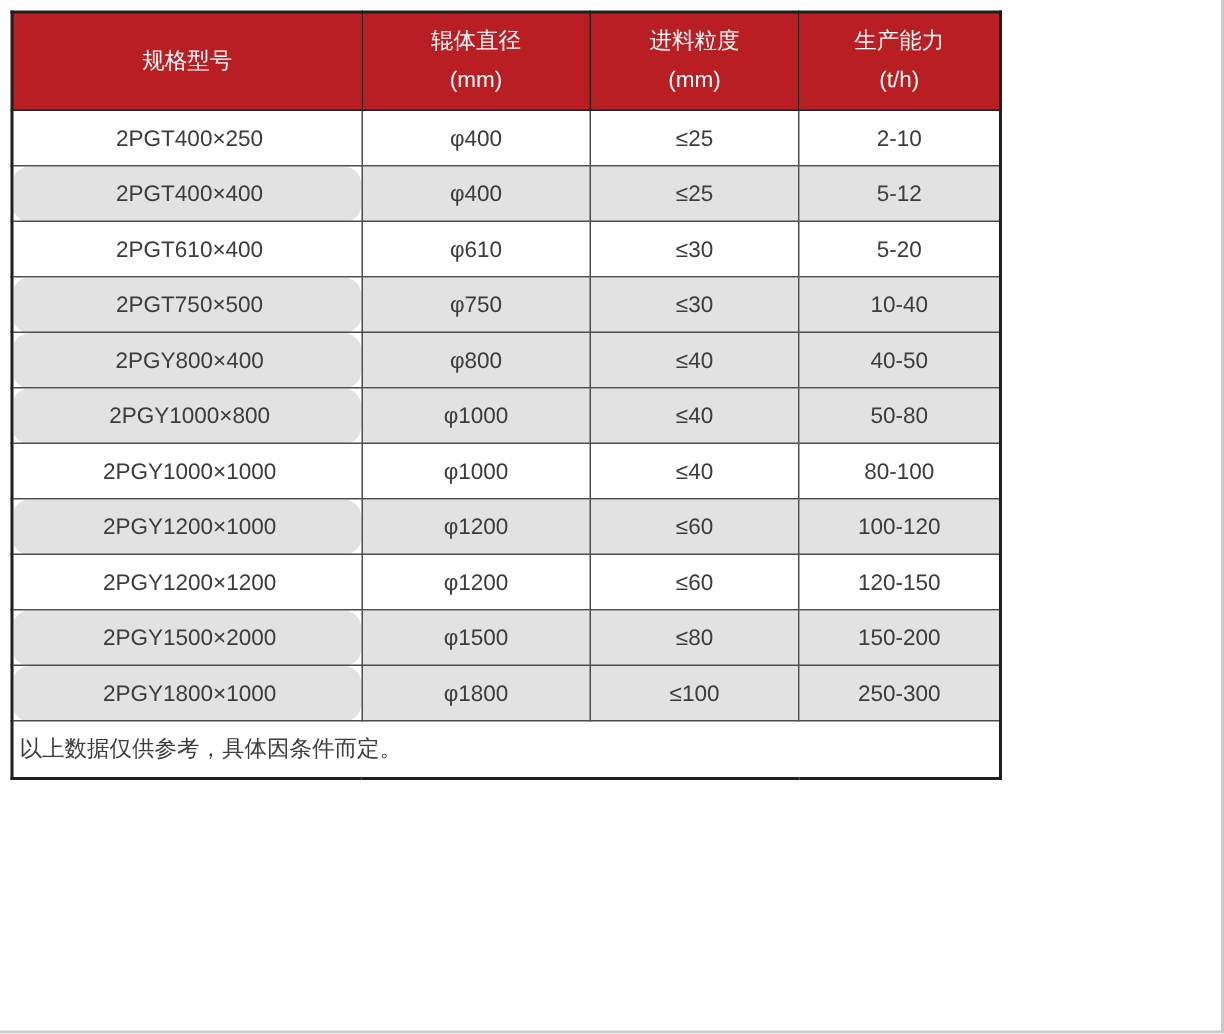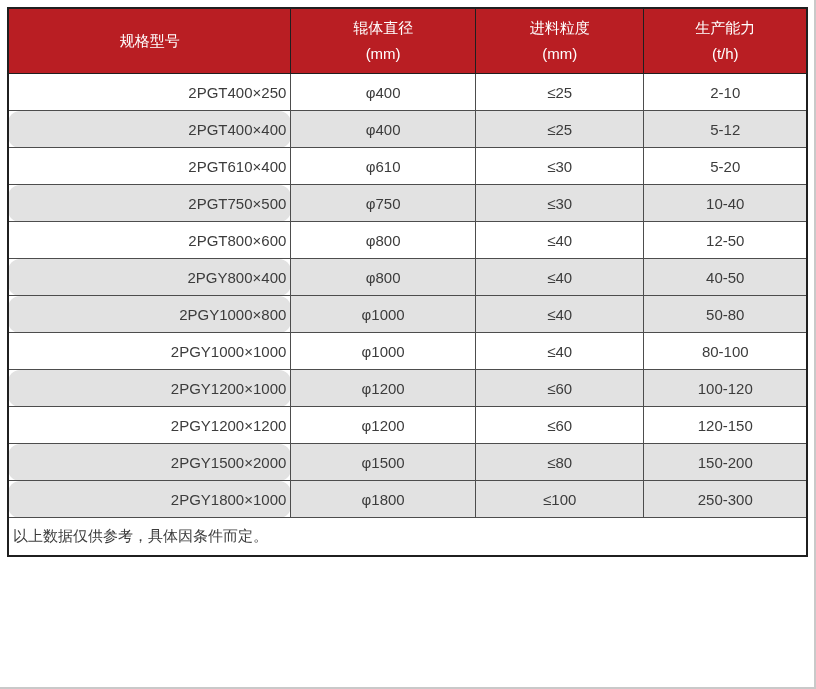--- a/index.html
+++ b/index.html
@@ -17,21 +17,21 @@
     position:relative;
     width:816px;height:689px;
     box-sizing:border-box;
     background:#ffffff;
     border-right:2px solid var(--edge-shadow);
     border-bottom:2px solid var(--edge-shadow);
     font-family:"Liberation Sans","DejaVu Sans",sans-serif;
   }
   table.spec{
     position:absolute;left:7px;top:7px;
-    width:801px;
+    width:661px;
     border-collapse:collapse;
     border:2px solid var(--outer-border);
     table-layout:fixed;
   }
   table.spec col.c1{width:35.4%;}
   table.spec col.c2{width:23.1%;}
   table.spec col.c3{width:21.1%;}
   table.spec col.c4{width:20.4%;}
   table.spec th{
     background:var(--header-bg);
@@ -51,21 +51,21 @@
     color:var(--body-text);
     height:36px;
     text-align:center;
     vertical-align:middle;
     padding:0 4px;
     background:var(--row-bg);
     overflow:hidden;
     white-space:nowrap;
   }
   table.spec tbody td:first-child{
-    text-align:right;
+    text-align:center;
     padding-left:7px;
     border-radius:12px;
   }
   table.spec tbody tr.alt td{background:var(--row-alt-bg);}
   table.spec tfoot td{
     height:37px;
     text-align:left;
     background:#ffffff;
     border:1px solid var(--grid-border);
   }
@@ -118,26 +118,20 @@
           <td>φ610</td>
           <td>≤30</td>
           <td>5-20</td>
         </tr>
         <tr class="alt">
           <td>2PGT750×500</td>
           <td>φ750</td>
           <td>≤30</td>
           <td>10-40</td>
         </tr>
-        <tr>
-          <td>2PGT800×600</td>
-          <td>φ800</td>
-          <td>≤40</td>
-          <td>12-50</td>
-        </tr>
         <tr class="alt">
           <td>2PGY800×400</td>
           <td>φ800</td>
           <td>≤40</td>
           <td>40-50</td>
         </tr>
         <tr class="alt">
           <td>2PGY1000×800</td>
           <td>φ1000</td>
           <td>≤40</td>

